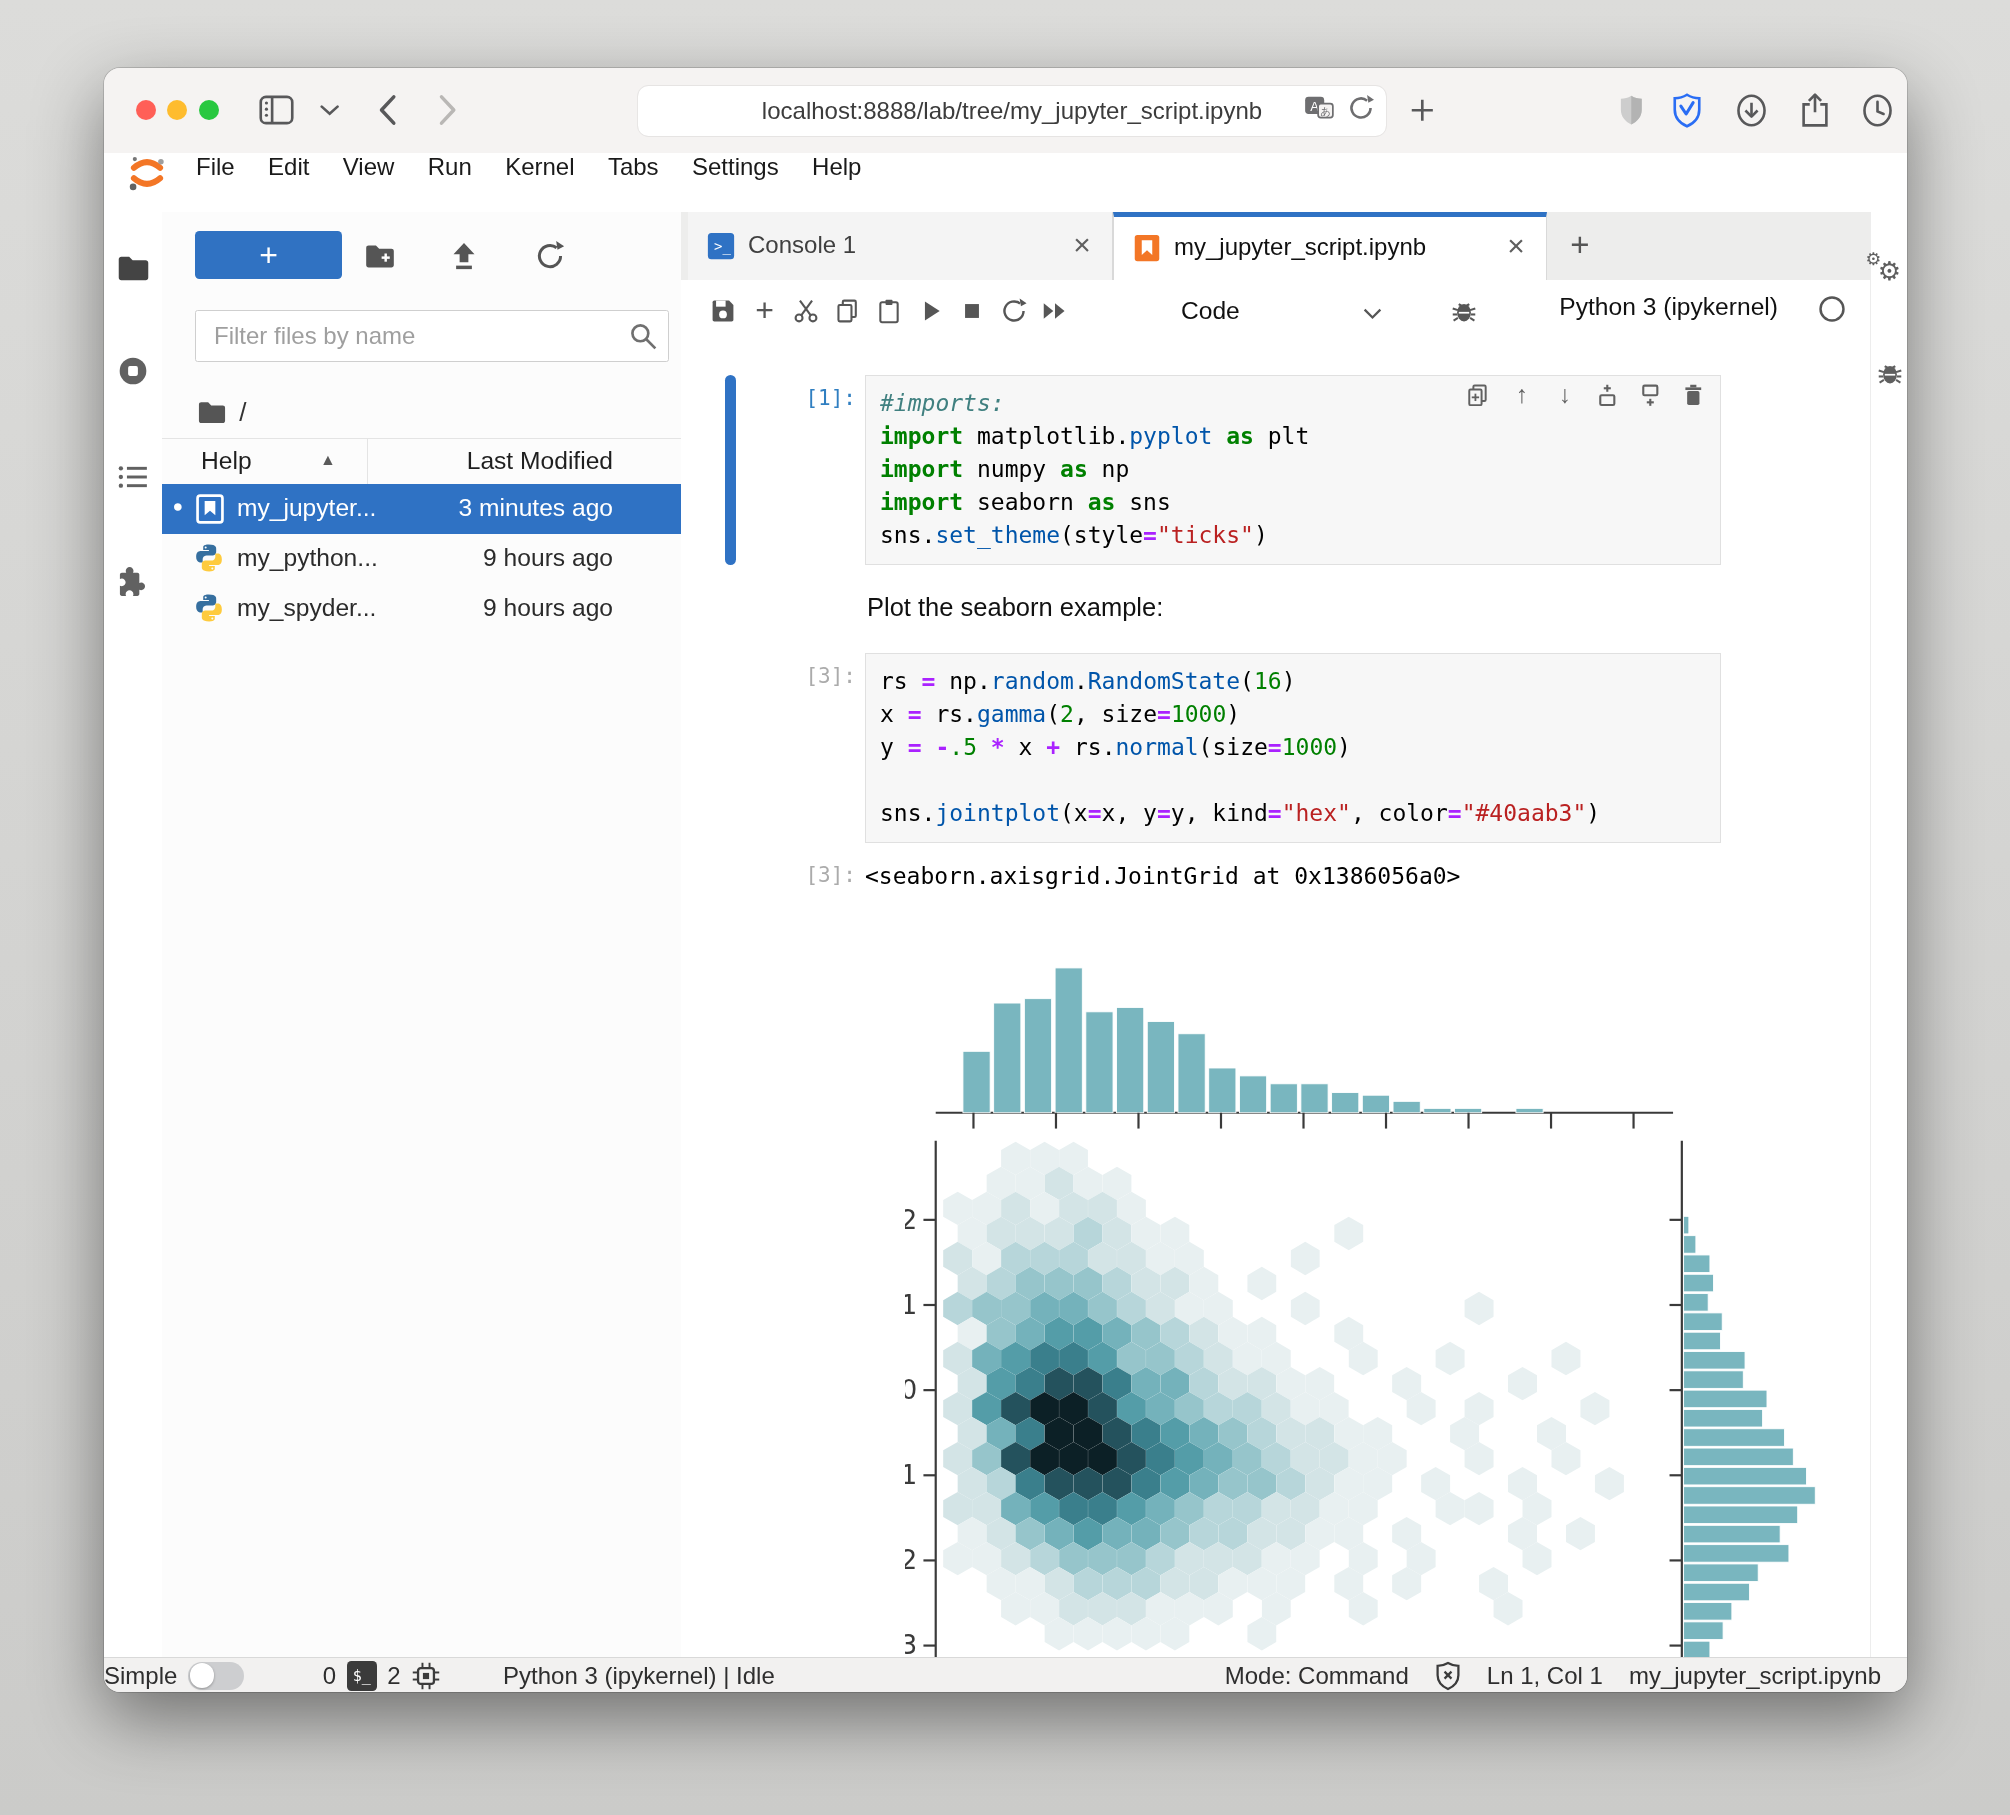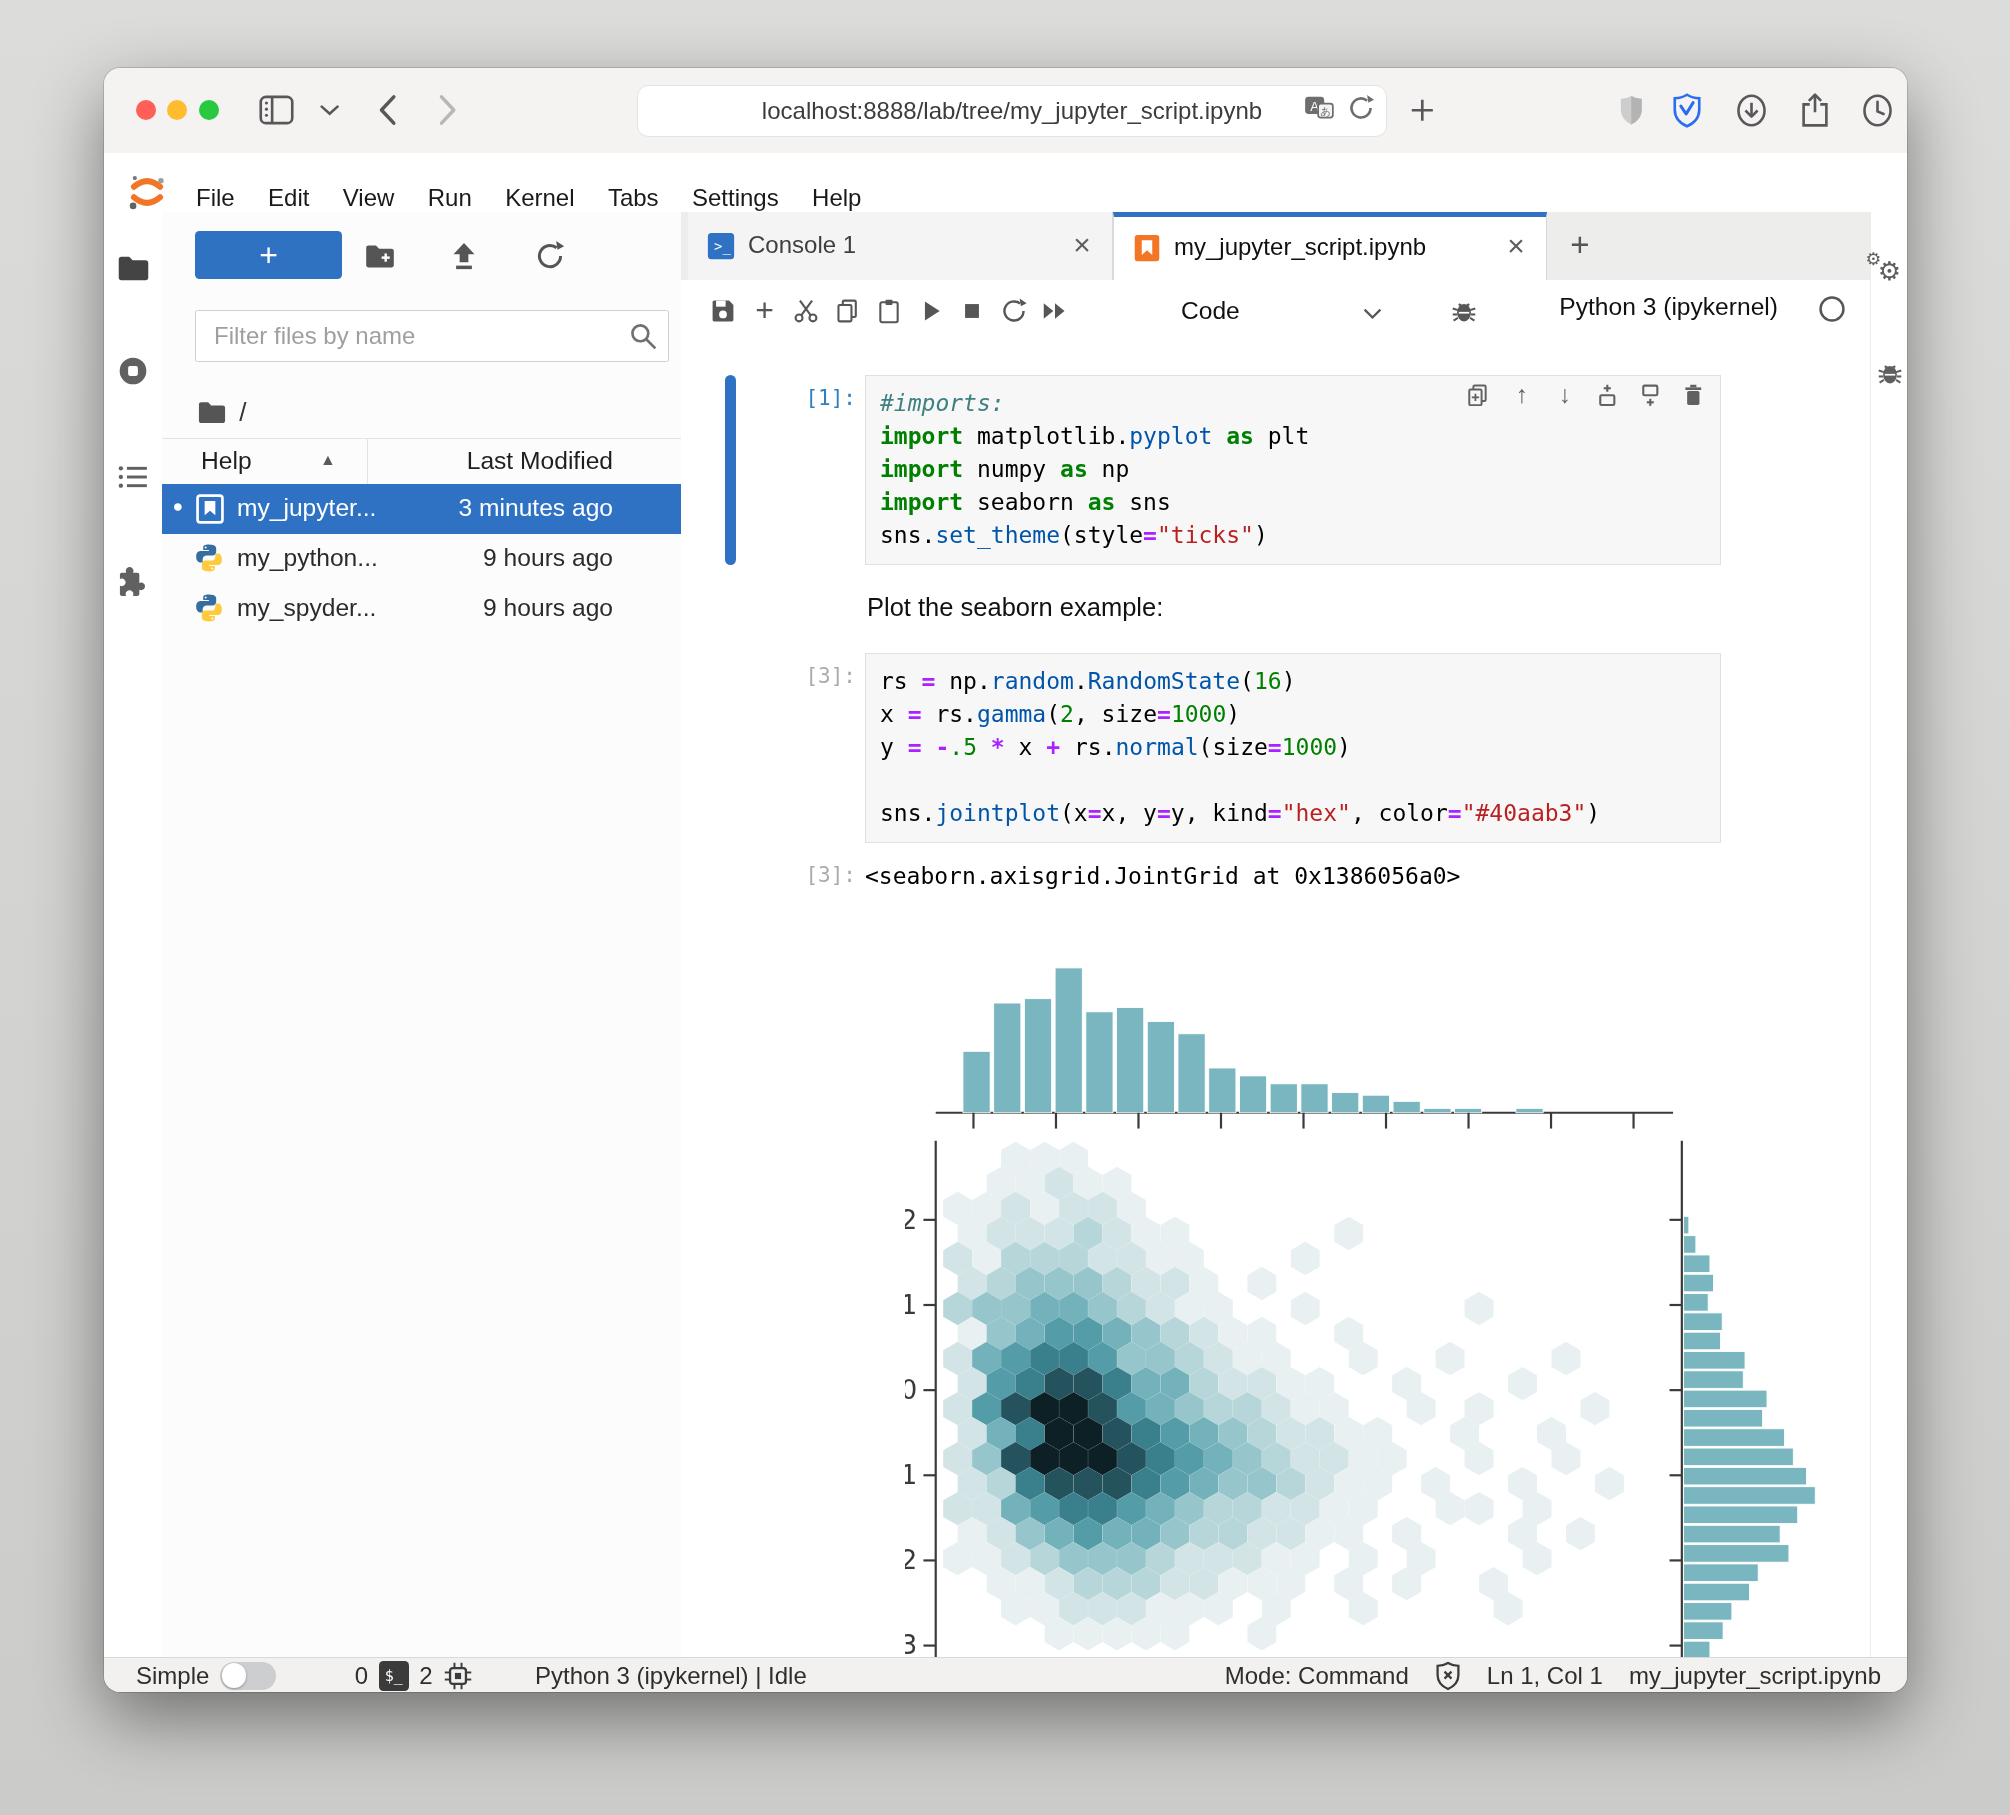--- a/index.html
+++ b/index.html
@@ -24,21 +24,21 @@
   .bico{position:absolute;top:21px;width:42px;height:42px;display:flex;align-items:center;justify-content:center;color:#58585a;}
   .bico svg{display:block;}
   .bico.dim{color:#b9b7b5;}
   .urlbar{
     position:absolute;left:534px;top:17.6px;width:748px;height:50px;background:#ffffff;
     border-radius:10.5px;display:flex;align-items:center;justify-content:center;
     font-size:24px;color:#3c3c3c;box-shadow:0 0 0 0.9px rgba(0,0,0,.06);
   }
   .urlbar .url-icons{position:absolute;right:12.3px;top:0;height:50px;display:flex;align-items:center;gap:12.3px;color:#6e6e70;}
   
-  .menubar{position:absolute;left:0;top:85px;width:1803px;height:59px;background:#fff;border-bottom:0.9px solid #e3e3e3;display:flex;align-items:flex-end;}
+  .menubar{position:absolute;left:0;top:85px;width:1803px;height:59px;background:#fff;border-bottom:0.9px solid #e3e3e3;display:flex;align-items:flex-start;}
   .jlogo{margin-left:23px;width:40px;height:40px;position:relative;}
   .menubar .mitem{font-size:24px;color:#1a1a1a;padding:0 16.7px;cursor:default;}
   .menubar .mitem:first-of-type{margin-left:12.3px;}
   
   .activitybar{position:absolute;left:0;top:144px;width:58px;height:1445px;background:#fff;border-right:0.9px solid #ededed;}
   .aico{position:absolute;left:0;width:58px;height:49px;display:flex;align-items:center;justify-content:center;color:#616161;}
   .filepanel{position:absolute;left:58px;top:144px;width:519px;height:1445px;background:#fcfcfc;border-right:0.9px solid #dcdcdc;}
   .launcher-btn{
     position:absolute;left:33px;top:19.3px;width:147px;height:48px;background:#3072c2;border-radius:4.4px;
     color:#fff;font-size:32px;display:flex;align-items:center;justify-content:center;font-weight:400;
@@ -860,21 +860,21 @@
           <line x1="2" y1="19" x2="7" y2="19" stroke="currentColor" stroke-width="2.4"></line>
           <line x1="28" y1="19" x2="23" y2="19" stroke="currentColor" stroke-width="2.4"></line>
           <line x1="3" y1="26" x2="8" y2="23" stroke="currentColor" stroke-width="2.4"></line>
           <line x1="27" y1="26" x2="22" y2="23" stroke="currentColor" stroke-width="2.4"></line>
           <line x1="9" y1="17" x2="21" y2="17" stroke="#fff" stroke-width="2"></line>
         </svg>
     </div>
   </div>
 
   <div class="statusbar">
-    <div class="sitem" style="margin-left:32px">
+    <div class="sitem" style="">
       <span>Simple</span>
       <span class="toggle">
           <span class="knob"></span>
         </span>
     </div>
     <div class="sitem" style="margin-left:53px">
       <span>0</span>
       <span class="termbadge">$_</span>
       <span>2</span>
       <span style="display:flex">

